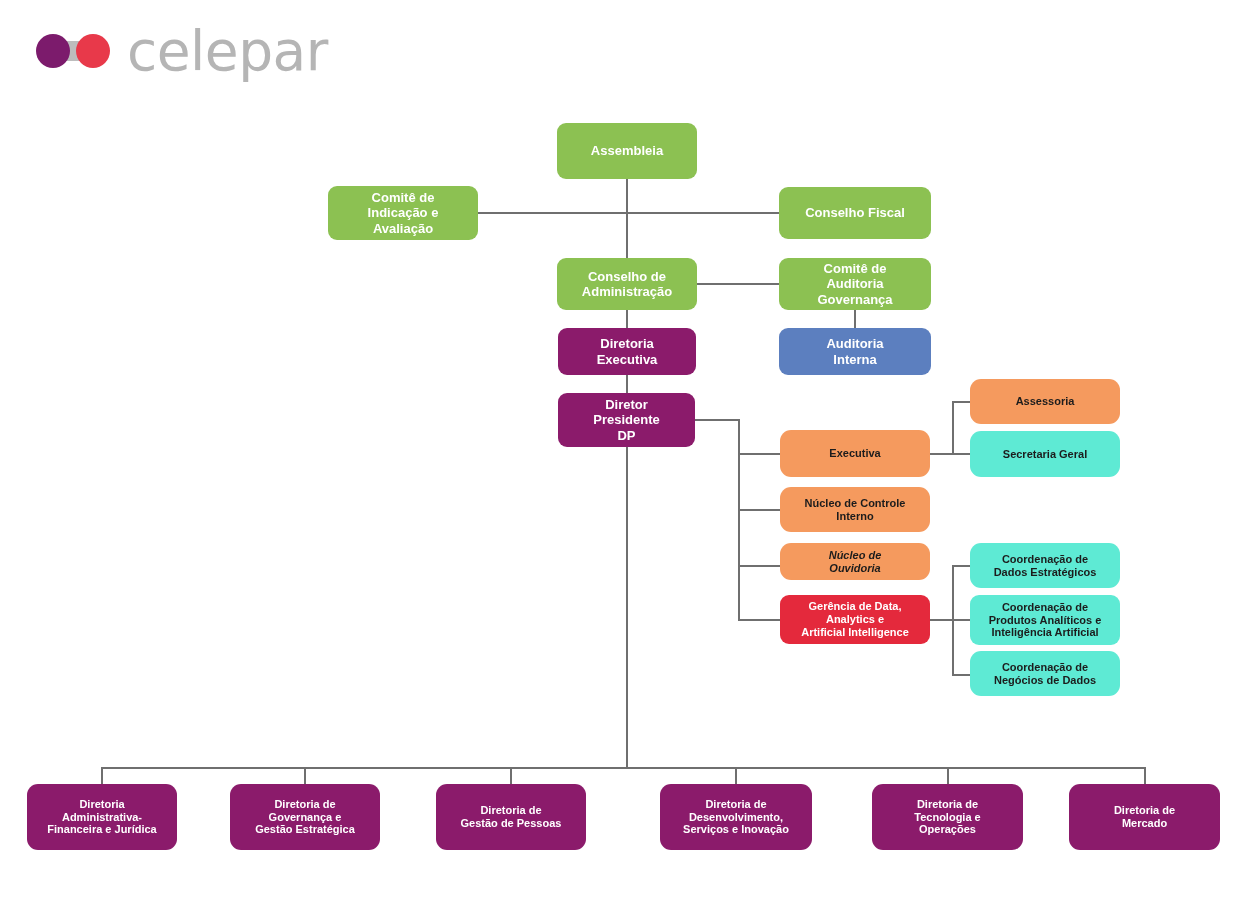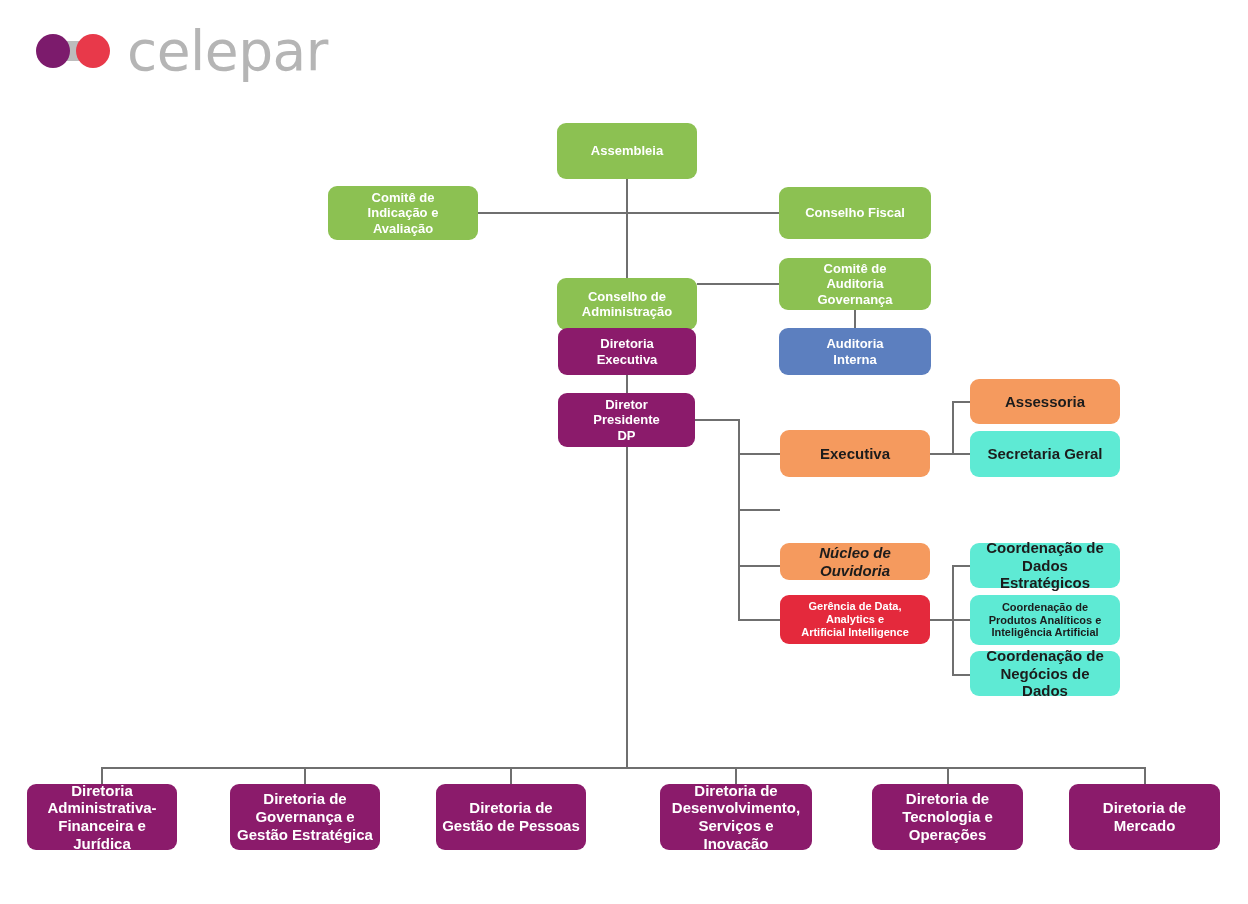--- a/index.html
+++ b/index.html
@@ -79,21 +79,21 @@
   .node .lbl { display: block; width: 100%; }
 
   .green  { background: #8CC152; color: #ffffff; }
   .purple { background: #8B1B6B; color: #ffffff; }
   .blue   { background: #5C7FBF; color: #ffffff; }
   .orange { background: #F59A5E; color: #1c1c1c; }
   .yellow { background: #5eead4; color: #1c1c1c; }
   .red    { background: #E4293C; color: #ffffff; }
 
   .fs13 { font-size: 13px; }
-  .fs11 { font-size: 15px; }
+  .fs11 { font-size: 11px; border-radius: 11px; }
   .fs115{ font-size: 11px; }
 </style>
 </head>
 <body>
 
 <div id="canvas">
 
   <div id="logo">
     <div id="logo-mark">
       <div class="logo-bar"></div>
@@ -146,21 +146,21 @@
   <div class="node green fs13" style="left:328px; top:186px; width:150px; height:54px; flex-direction:column;">
     <span>Comitê de</span>
     <span>Indicação e</span>
     <span>Avaliação</span>
   </div>
 
   <div class="node green fs13" style="left:779px; top:187px; width:152px; height:52px;">
     <span class="lbl">Conselho Fiscal</span>
   </div>
 
-  <div class="node green fs13" style="left:557px; top:258px; width:140px; height:52px; flex-direction:column;margin-top:20px;">
+  <div class="node green fs13" style="left:557px; top:258px; width:140px; height:52px; flex-direction:column;">
     <span>Conselho de</span>
     <span>Administração</span>
   </div>
 
   <div class="node green fs13" style="left:779px; top:258px; width:152px; height:52px; flex-direction:column;">
     <span>Comitê de</span>
     <span>Auditoria</span>
     <span>Governança</span>
   </div>
 
@@ -177,20 +177,24 @@
   <div class="node purple fs13" style="left:558px; top:393px; width:137px; height:54px; flex-direction:column;">
     <span>Diretor</span>
     <span>Presidente</span>
     <span>DP</span>
   </div>
 
   <div class="node orange fs11" style="left:780px; top:430px; width:150px; height:47px;">
     <span class="lbl">Executiva</span>
   </div>
 
+  <div class="node orange fs11" style="left:780px; top:487px; width:150px; height:45px; flex-direction:column;">
+    <span>Núcleo de Controle</span>
+    <span>Interno</span>
+  </div>
 
   <div class="node orange fs11" style="left:780px; top:543px; width:150px; height:37px; flex-direction:column;font-style:italic;">
     <span>Núcleo de</span>
     <span>Ouvidoria</span>
   </div>
 
   <div class="node red fs115" style="left:780px; top:595px; width:150px; height:49px; flex-direction:column;">
     <span>Gerência de Data,</span>
     <span>Analytics e</span>
     <span>Artificial Intelligence</span>

